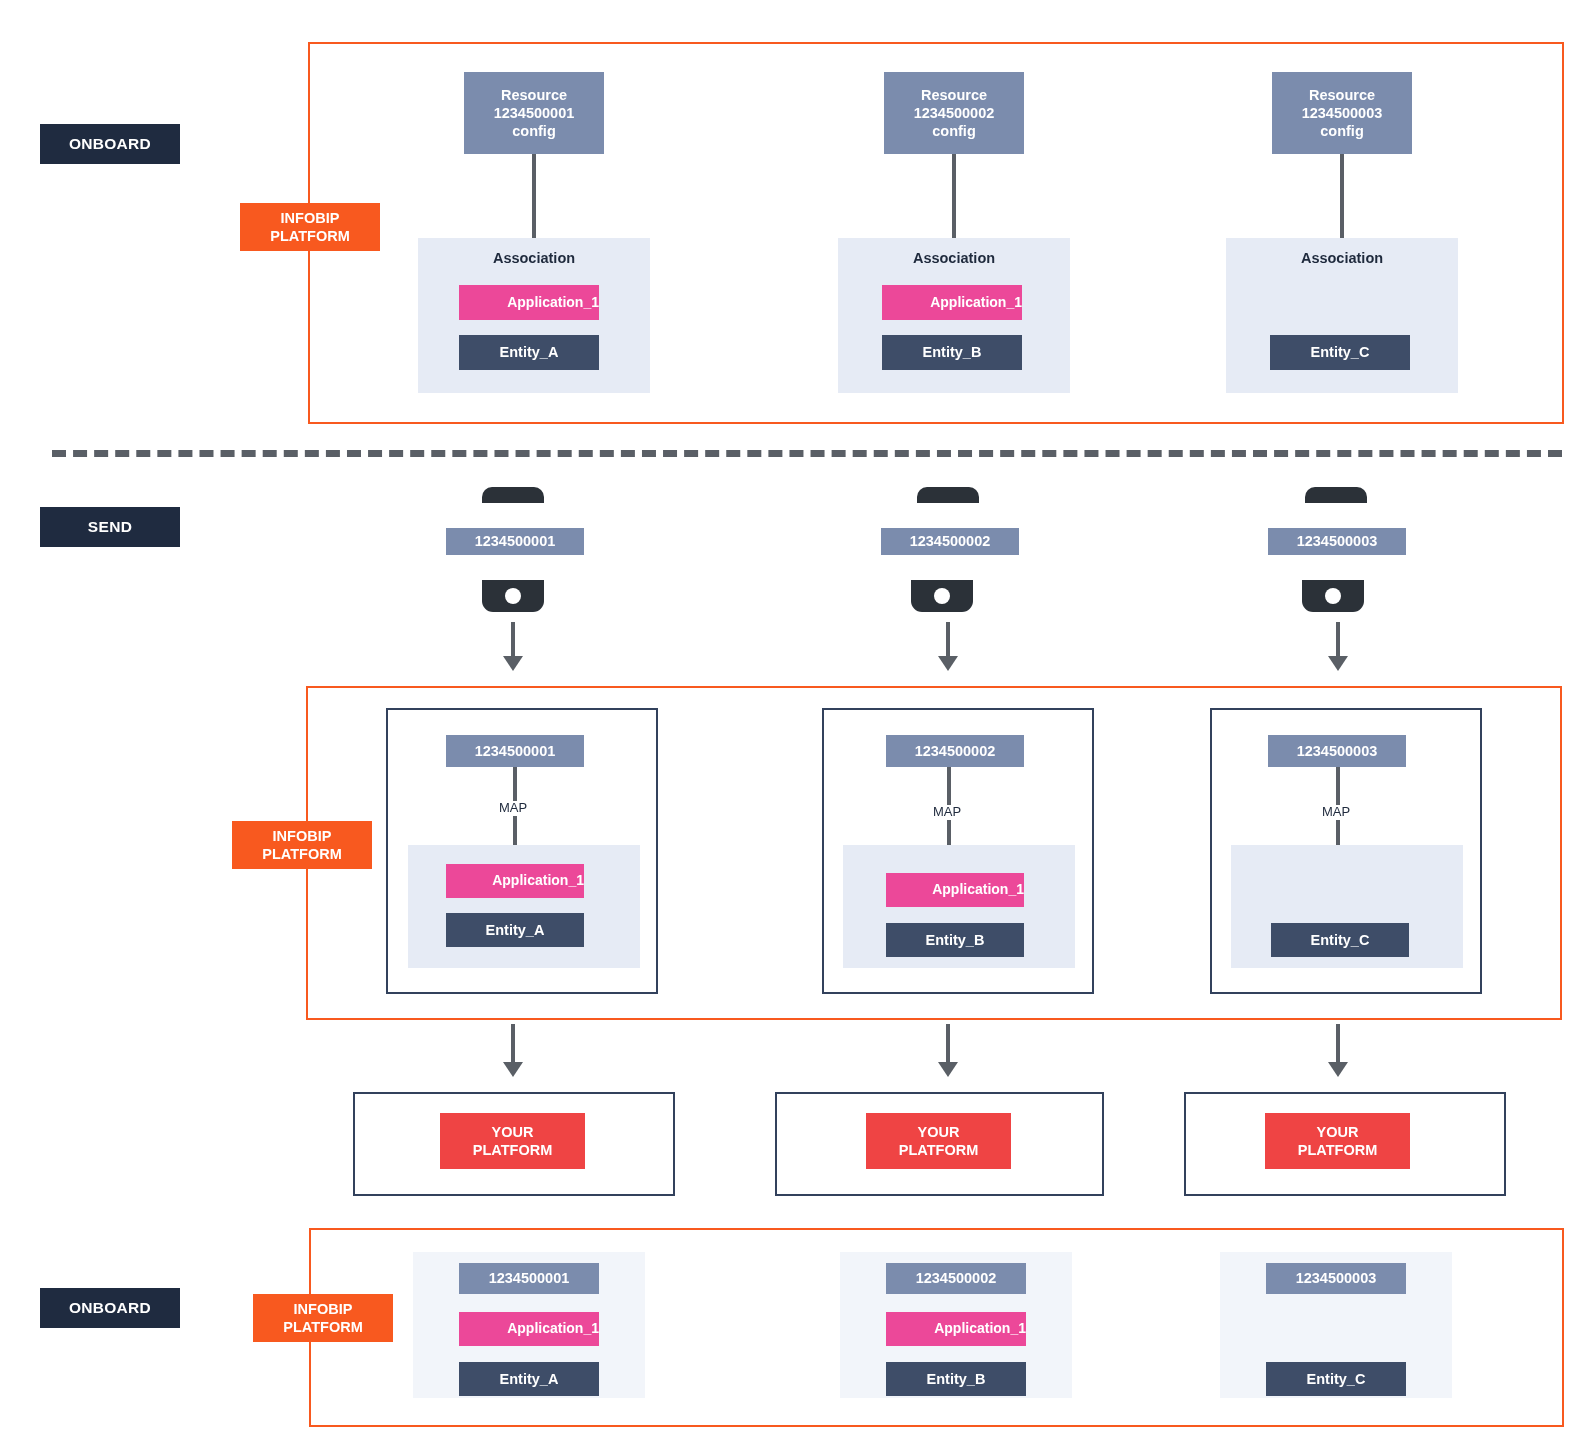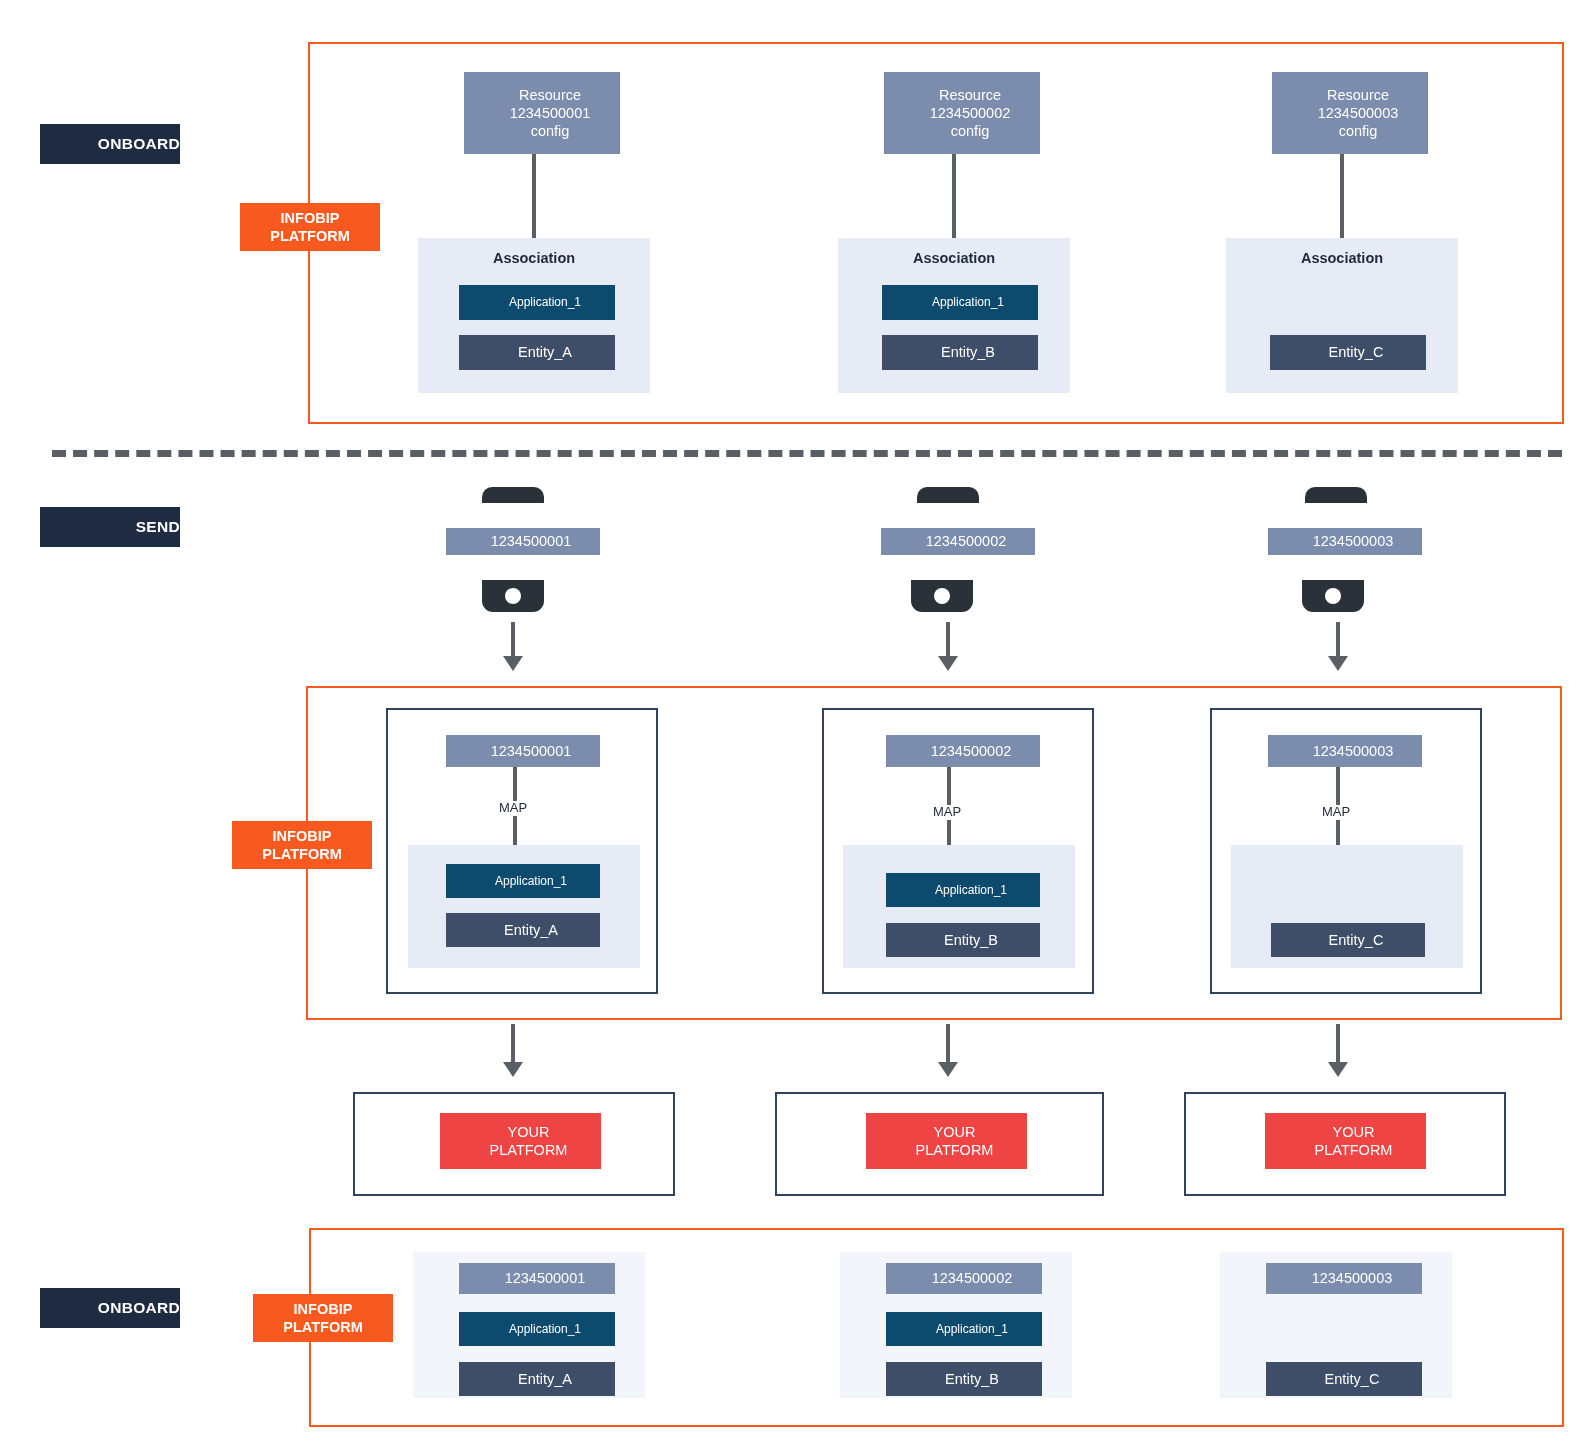--- a/index.html
+++ b/index.html
@@ -21,21 +21,21 @@
   .title{
     left:22px; top:8px; width:290px;
     font-size:16.5px; font-weight:bold; line-height:1.35;
     color:#1f2a3d; text-align:center;
   }
 
   
   .stage-label{
     background:#1f2b40; color:#ffffff;
     font-size:15.5px; font-weight:bold;
-    display:flex; align-items:center; justify-content:flex-end;
+    display:flex; align-items:center; justify-content:center;
     letter-spacing:.3px;
   }
 
   
   .infobip-badge{
     background:#f8591f; color:#ffffff;
     font-size:14.5px; font-weight:bold; line-height:1.25;
     display:flex; flex-direction:column; align-items:center; justify-content:center;
     text-align:center; z-index:6;
   }
@@ -48,27 +48,26 @@
   }
 
   
   .dashed-divider{
     height:0; border-top:7px dashed #5a5f66;
   }
 
   
   .box{
     display:flex; align-items:center; justify-content:center;
-    text-align:center; color:#ffffff; font-weight:normal;
+    text-align:center; color:#ffffff; font-weight:bold;
     line-height:1.25;
-    padding-left:16px;
   }
   .box-resource{ background:#7b8cad; font-size:14.5px; }
   .box-number{   background:#7b8cad; font-size:14.5px; }
-  .box-app{      background:#0c4a6e; font-size:12px; }
+  .box-app{      background:#ec4899; font-size:14px;justify-content:flex-end; }
   .box-entity{   background:#3e4d68; font-size:14.5px; }
   .box-green{    background:#ef4444; font-size:14.5px; }
 
   .assoc-panel{ background:#e6ebf5; }
   .assoc-title{
     color:#1f2a3d; font-size:14.5px; font-weight:bold;
     text-align:center;
   }
   .report-panel{ background:#f2f5fa; }
 

